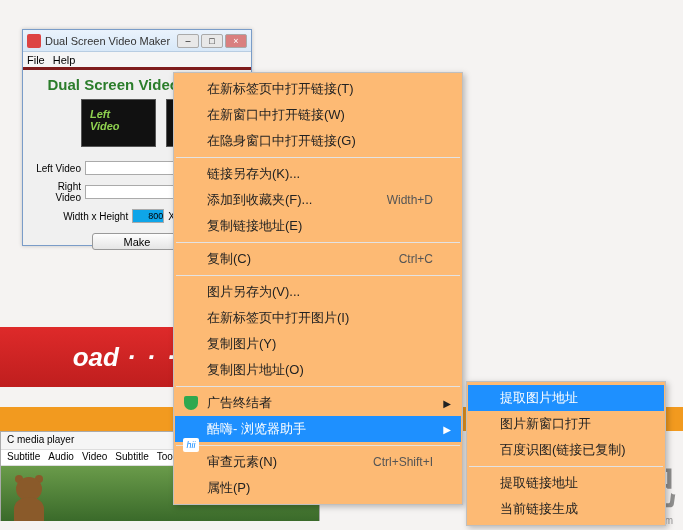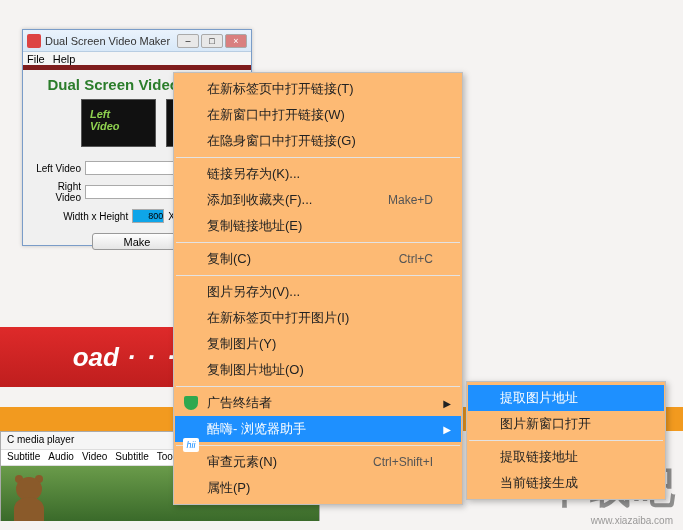--- a/index.html
+++ b/index.html
@@ -26,21 +26,21 @@
   background: linear-gradient(#eaf3fc, #d8e8f8);
   display: flex; align-items: center;
   padding: 0 4px;
   border-bottom: 1px solid #b8cde2;
 }
 .app-icon { width: 14px; height: 14px; background: #d44; border-radius: 2px; margin-right: 4px; }
 .titlebar-title { font-size: 11px; color: #333; flex: 1; }
 .win-btns { display: flex; gap: 2px; }
 .win-btn { width: 22px; height: 14px; background: #e8e8e8; border: 1px solid #aaa; border-radius: 2px; font-size: 9px; text-align: center; line-height: 12px; }
 .win-btn.close { background: #d98080; color: #fff; }
-.menubar { height: 18px; background: #f5f5f5; border-bottom: 5px solid #7f1d1d; padding: 0 4px; display: flex; gap: 8px; font-size: 11px; align-items: center; }
+.menubar { height: 18px; background: #f5f5f5; border-bottom: 3px solid #7f1d1d; padding: 0 4px; display: flex; gap: 8px; font-size: 11px; align-items: center; }
 .app-body { padding: 4px 10px 8px 10px; }
 .app-heading { text-align: center; font-size: 15px; font-weight: bold; color: #2b7d2b; margin: 2px 0 6px 0; }
 .preview-row { display: flex; gap: 10px; justify-content: flex-end; margin-bottom: 14px; }
 .preview-box { width: 75px; height: 48px; background: #111; border: 1px solid #555; position: relative; }
 .preview-label { position: absolute; left: 8px; top: 8px; color: #8fd14f; font-size: 11px; font-weight: bold; font-style: italic; line-height: 1.1; }
 .field-row { display: flex; align-items: center; gap: 4px; margin-bottom: 6px; font-size: 10px; }
 .field-label { width: 48px; text-align: right; }
 .field-input { flex: 1; height: 14px; background: #fff; border: 1px solid #aaa; }
 .dims-row { display: flex; align-items: center; gap: 4px; margin-top: 6px; font-size: 10px; justify-content: center; }
 .dims-input { width: 32px; height: 14px; background: #0ea5e9; border: 1px solid #aaa; font-size: 9px; text-align: right; }
@@ -198,21 +198,21 @@
     </div>
     <div class="ctx-item">
       <span>在隐身窗口中打开链接(G)</span>
     </div>
     <div class="ctx-sep"></div>
     <div class="ctx-item">
       <span>链接另存为(K)...</span>
     </div>
     <div class="ctx-item">
       <span>添加到收藏夹(F)...</span>
-      <span class="shortcut">Make+D</span>
+      <span class="shortcut">Width+D</span>
     </div>
     <div class="ctx-item">
       <span>复制链接地址(E)</span>
     </div>
     <div class="ctx-sep"></div>
     <div class="ctx-item">
       <span>复制(C)</span>
       <span class="shortcut">Ctrl+C</span>
     </div>
     <div class="ctx-sep"></div>
@@ -253,20 +253,23 @@
     </div>
   </div>
 
 <div class="ctx-menu ctx-sub" id="ctx-sub">
     <div class="ctx-item highlight">
       <span>提取图片地址</span>
     </div>
     <div class="ctx-item">
       <span>图片新窗口打开</span>
     </div>
+    <div class="ctx-item">
+      <span>百度识图(链接已复制)</span>
+    </div>
     <div class="ctx-sep"></div>
     <div class="ctx-item">
       <span>提取链接地址</span>
     </div>
     <div class="ctx-item">
       <span>当前链接生成</span>
     </div>
   </div>
 
 </body></html>

